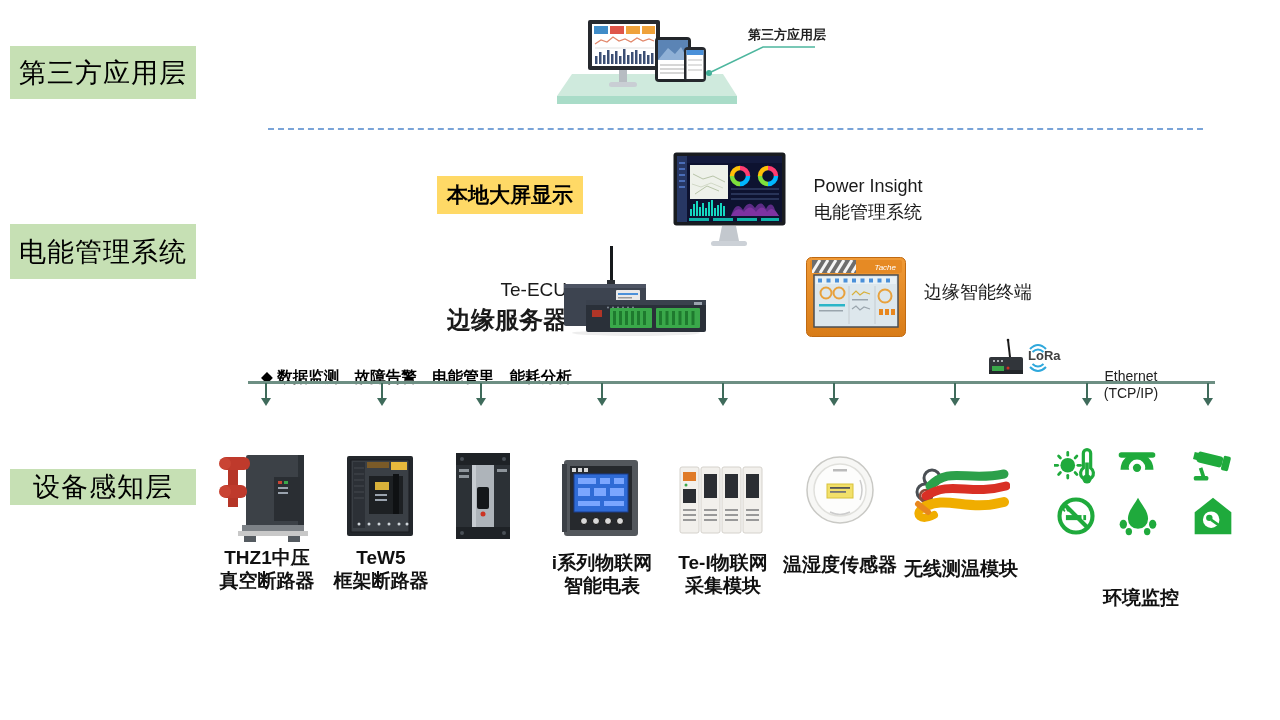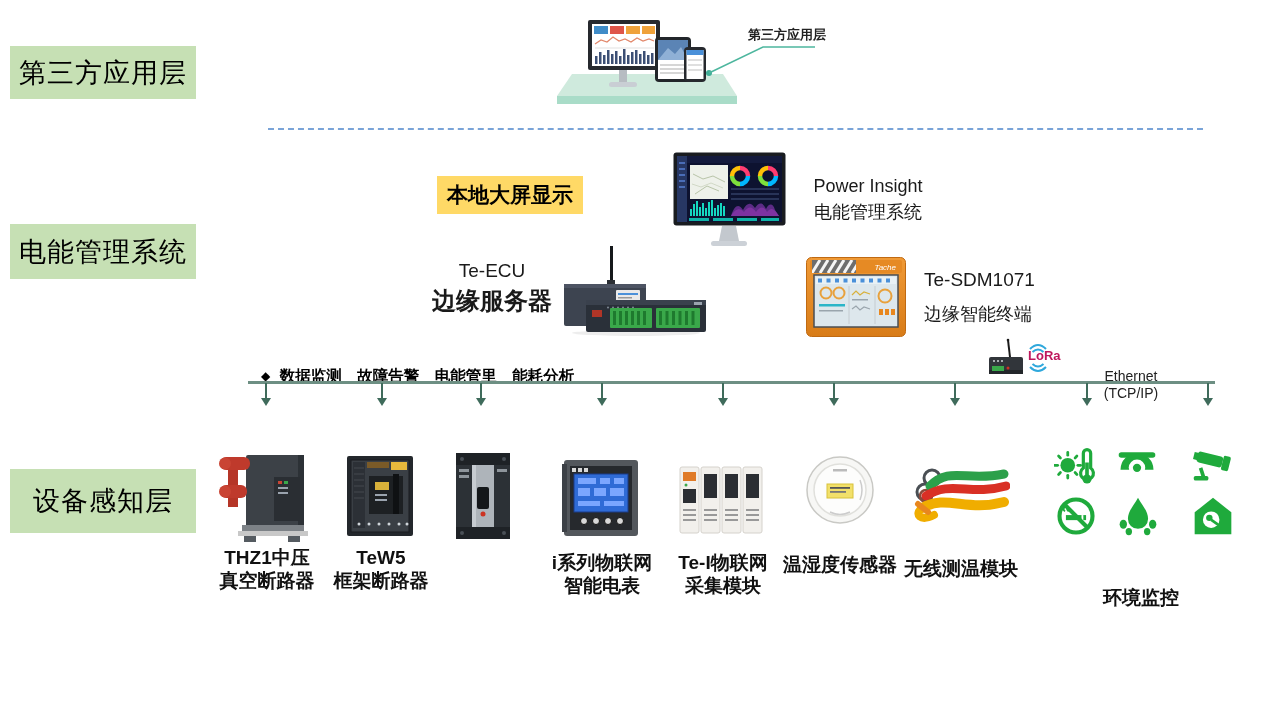--- a/index.html
+++ b/index.html
@@ -14,28 +14,28 @@
   
   .callout-title{position:absolute;left:748px;top:26px;font-size:13px;font-weight:700;color:#222;}
   .callout-lines{position:absolute;left:748px;top:48px;font-size:12.5px;color:#8a8a8a;line-height:18px;}
   
   .local-display{position:absolute;left:437px;top:176px;width:146px;height:38px;background:#ffd966;
     display:flex;align-items:center;justify-content:center;font-weight:700;font-size:21px;color:#000;}
   
   .pi-text{position:absolute;left:793px;top:176px;width:150px;text-align:center;color:#1a1a1a;}
   .pi-text .l1{font-size:18px;font-weight:500;}
   .pi-text .l2{font-size:18px;font-weight:500;margin-top:3px;}
-  .ecu-text{position:absolute;left:417px;top:260px;width:150px;text-align:center;color:#1a1a1a;}
+  .ecu-text{position:absolute;left:417px;top:279px;width:150px;text-align:right;color:#1a1a1a;}
   .ecu-text .l1{font-size:19px;font-weight:500;}
   .ecu-text .l2{font-size:24px;font-weight:700;margin-top:3px;}
   .sdm-text{position:absolute;left:924px;top:269px;width:170px;text-align:left;color:#1a1a1a;}
   .sdm-text .l1{font-size:19px;font-weight:500;}
   .sdm-text .l2{font-size:18px;font-weight:500;margin-top:11px;}
-  .features{position:absolute;left:261px;top:331px;font-size:15.5px;font-weight:700;color:#000;line-height:18.5px;white-space:pre;font-family:Liberation Mono, monospace;}
-  .lora-label{position:absolute;left:1028px;top:348px;font-size:13px;font-weight:700;color:#be185d;}
+  .features{position:absolute;left:261px;top:331px;font-size:15.5px;font-weight:700;color:#000;line-height:18.5px;white-space:pre;}
+  .lora-label{position:absolute;left:1028px;top:348px;font-size:13px;font-weight:700;color:#404040;}
   .eth-text{position:absolute;left:1099px;top:368px;width:64px;text-align:center;font-size:14px;color:#222;line-height:17px;}
   
   .dashed-line{position:absolute;left:268px;top:128px;width:935px;height:0;border-top:2px dashed #7aa4d8;}
   
   .bus-line{position:absolute;left:248px;top:381px;width:967px;height:2.5px;background:#6d8f83;}
   .arrow{position:absolute;top:383px;width:0;height:0;}
   .arrow .stem{position:absolute;left:-1px;top:0;width:2px;height:16px;background:#3f6b5b;}
   .arrow .head{position:absolute;left:-5px;top:15px;width:0;height:0;
     border-left:5px solid transparent;border-right:5px solid transparent;border-top:8px solid #3f6b5b;}
   
@@ -45,21 +45,21 @@
 <body>
 
 <div class="stage">
 
   <div class="layer-label" style="top:46px;height:53px;">
     <span>第三方应用层</span>
   </div>
   <div class="layer-label" style="top:224px;height:55px;">
     <span>电能管理系统</span>
   </div>
-  <div class="layer-label" style="top:469px;height:64px;">
+  <div class="layer-label" style="top:469px;height:36px;">
     <span>设备感知层</span>
   </div>
 
   <svg class="abs" style="left:553px;top:4px;" width="330" height="104" viewBox="0 0 330 104">
     <polygon points="19,70 170,70 184,92 4,92" fill="#cfeadd"></polygon>
     <rect x="4" y="92" width="180" height="8" fill="#a9dcc8"></rect>
 
     <rect x="35" y="16" width="72" height="50" rx="2" fill="#26292e"></rect>
     <rect x="39" y="20" width="64" height="42" fill="#ffffff"></rect>
     <rect x="41" y="22" width="14" height="8" fill="#3f8cc8"></rect>
@@ -266,21 +266,20 @@
     <polyline points="46,52 50,49 54,53 58,50 64,52" stroke="#9aa5ad" stroke-width="1.2" fill="none"></polyline>
     <rect x="46" y="42" width="16" height="1.5" fill="#9aa5ad"></rect>
     <circle cx="79" cy="39" r="6.5" fill="none" stroke="#e8a13c" stroke-width="2"></circle>
     <g fill="#e8871e">
         <rect x="73" y="52" width="4" height="6"></rect>
         <rect x="79" y="52" width="4" height="6"></rect>
         <rect x="85" y="52" width="4" height="6"></rect>
       </g>
   </svg>
   <div class="sdm-text">
-    <div class="l1">Te-SDM1071</div>
     <div class="l2">边缘智能终端</div>
   </div>
 
   <div class="features">
     <div>◆ 数据监测　故障告警　电能管里　能耗分析</div>
   </div>
 
   <svg class="abs" style="left:983px;top:337px;" width="82" height="44" viewBox="0 0 82 44">
     <line x1="25" y1="3" x2="27" y2="20" stroke="#1a1a1a" stroke-width="2"></line>
     <circle cx="25" cy="3" r="1.3" fill="#1a1a1a"></circle>

